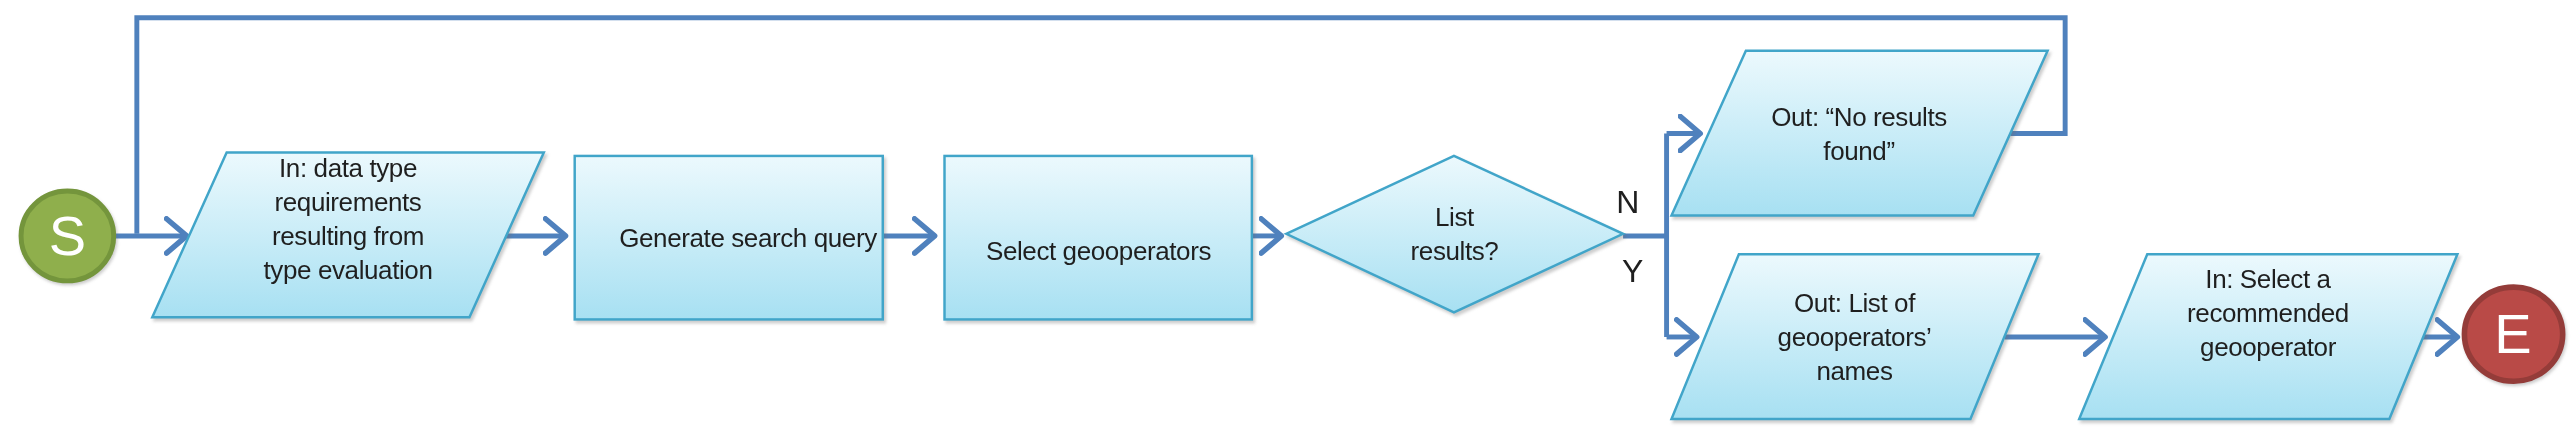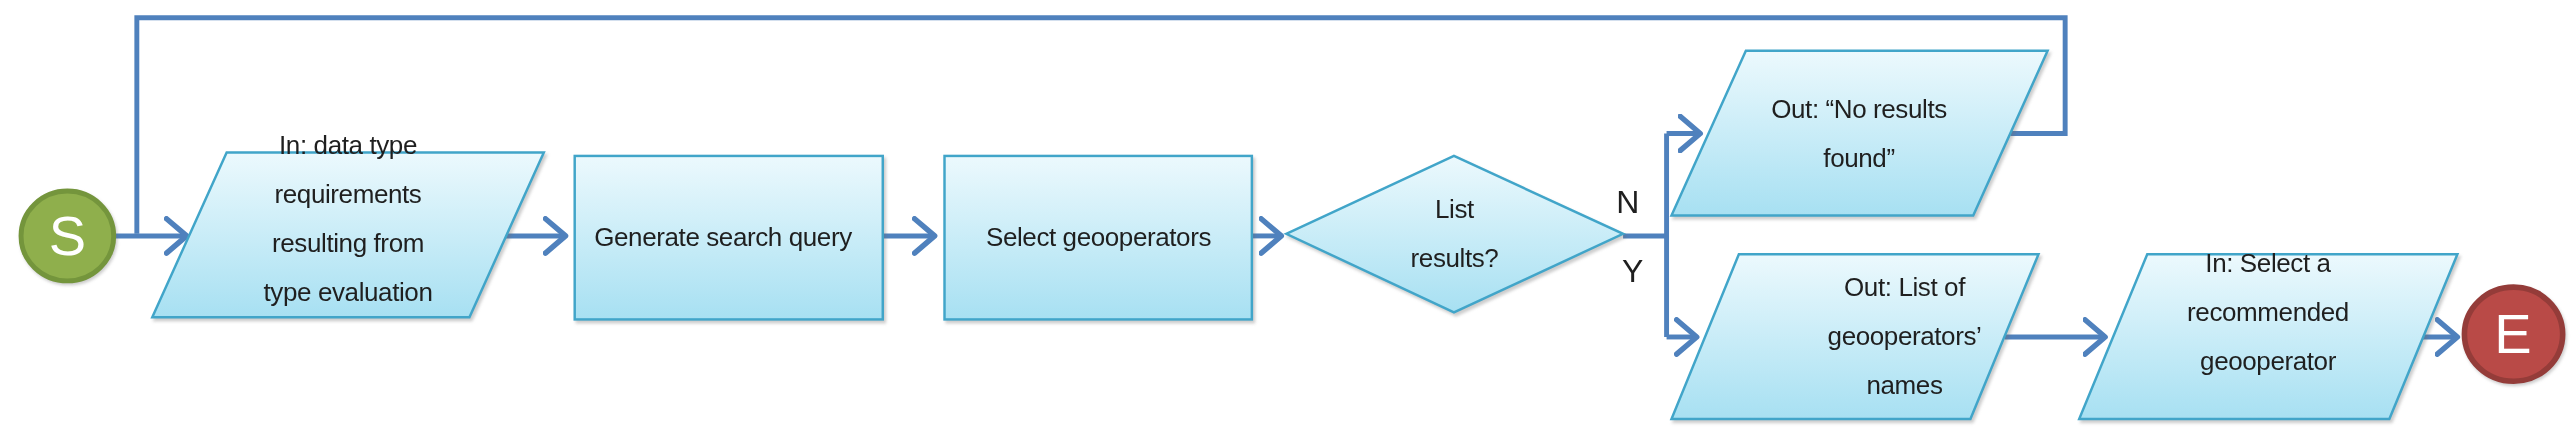--- a/index.html
+++ b/index.html
@@ -38,21 +38,21 @@
   }
   .gstop1{stop-color:var(--c-shape_fill_top);}
   .gstop2{stop-color:var(--c-shape_fill_bottom);}
   #arrowhead path{stroke:var(--c-connector);stroke-width:1.1;fill:none;stroke-linecap:round;stroke-linejoin:round;}
   .lbl{
     position:absolute;
     display:flex;align-items:center;justify-content:center;
     text-align:center;
     white-space:pre-line;
     color:var(--c-text);
-    font-size:26px;line-height:49px;
+    font-size:26px;line-height:34px;
     letter-spacing:-0.4px;
   }
   .lbl-branch{font-size:32px;line-height:32px;}
   .lbl-terminator{color:#ffffff;font-size:56px;line-height:56px;letter-spacing:0;}
 </style>
 </head>
 <body>
 
 <div id="canvas">
 
@@ -89,35 +89,35 @@
     <ellipse class="terminator-end" cx="3582" cy="476" rx="70" ry="67"></ellipse>
   </svg>
 
   <div class="lbl lbl-terminator" style="left:21px;top:191px;width:93px;height:90px;">S</div>
 
   <div class="lbl" style="left:152px;top:152px;width:392px;height:134px;">In: data type
 requirements
 resulting from
 type evaluation</div>
 
-  <div class="lbl" style="left:569px;top:156px;width:308px;height:163px;">Generate search query</div>
+  <div class="lbl" style="left:594px;top:156px;width:308px;height:163px;">Generate search query</div>
 
-  <div class="lbl" style="left:945px;top:156px;width:307px;height:163px;">Select geooperators</div>
+  <div class="lbl" style="left:945px;top:169px;width:307px;height:163px;">Select geooperators</div>
 
   <div class="lbl" style="left:1286px;top:156px;width:337px;height:156px;">List
 results?</div>
 
   <div class="lbl lbl-branch" style="left:1603px;top:181px;width:49px;height:42px;">N</div>
 
   <div class="lbl lbl-branch" style="left:1608px;top:250px;width:49px;height:42px;">Y</div>
 
   <div class="lbl" style="left:1671px;top:51px;width:376px;height:165px;">Out: “No results
 found”</div>
 
-  <div class="lbl" style="left:1721px;top:254px;width:367px;height:165px;text-align:center;">Out: List of
+  <div class="lbl" style="left:1671px;top:254px;width:367px;height:165px;text-align:center;">Out: List of
 geooperators’
 names</div>
 
   <div class="lbl" style="left:2079px;top:254px;width:378px;height:117px;">In: Select a
 recommended
 geooperator</div>
 
   <div class="lbl lbl-terminator" style="left:2464px;top:287px;width:98px;height:94px;">E</div>
 
 </div>

